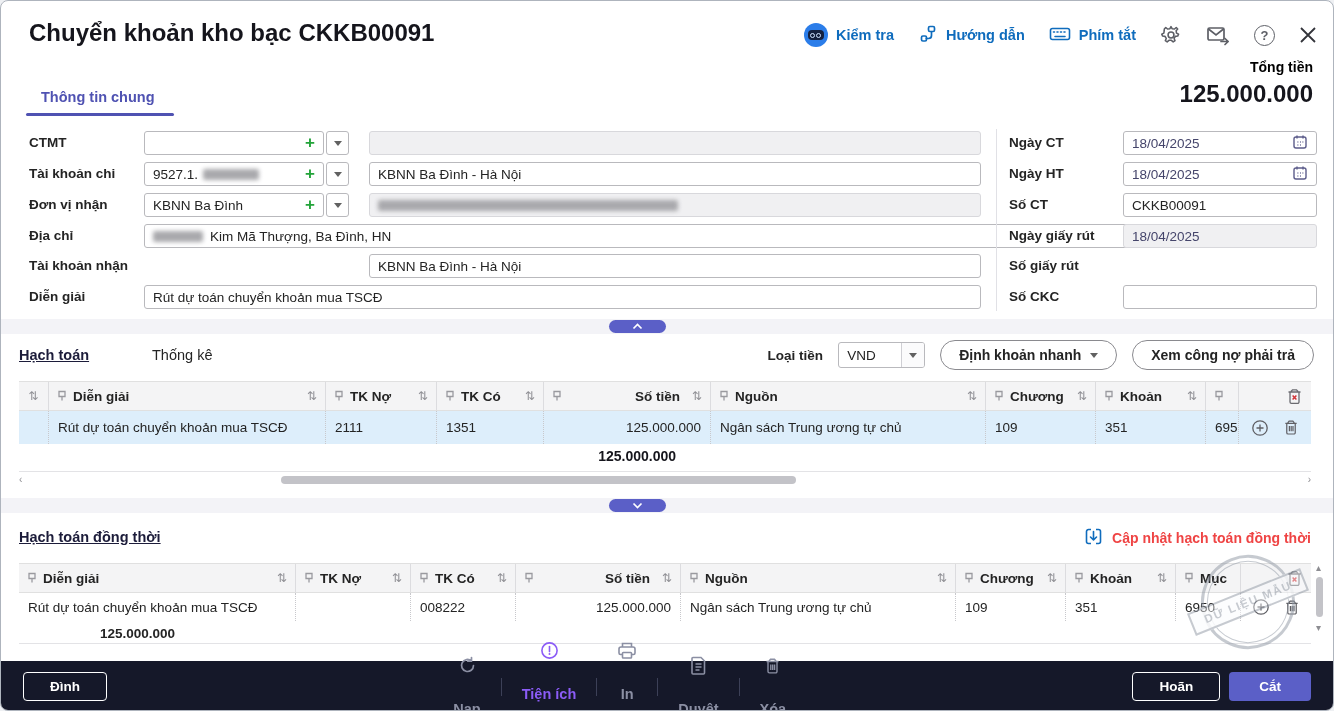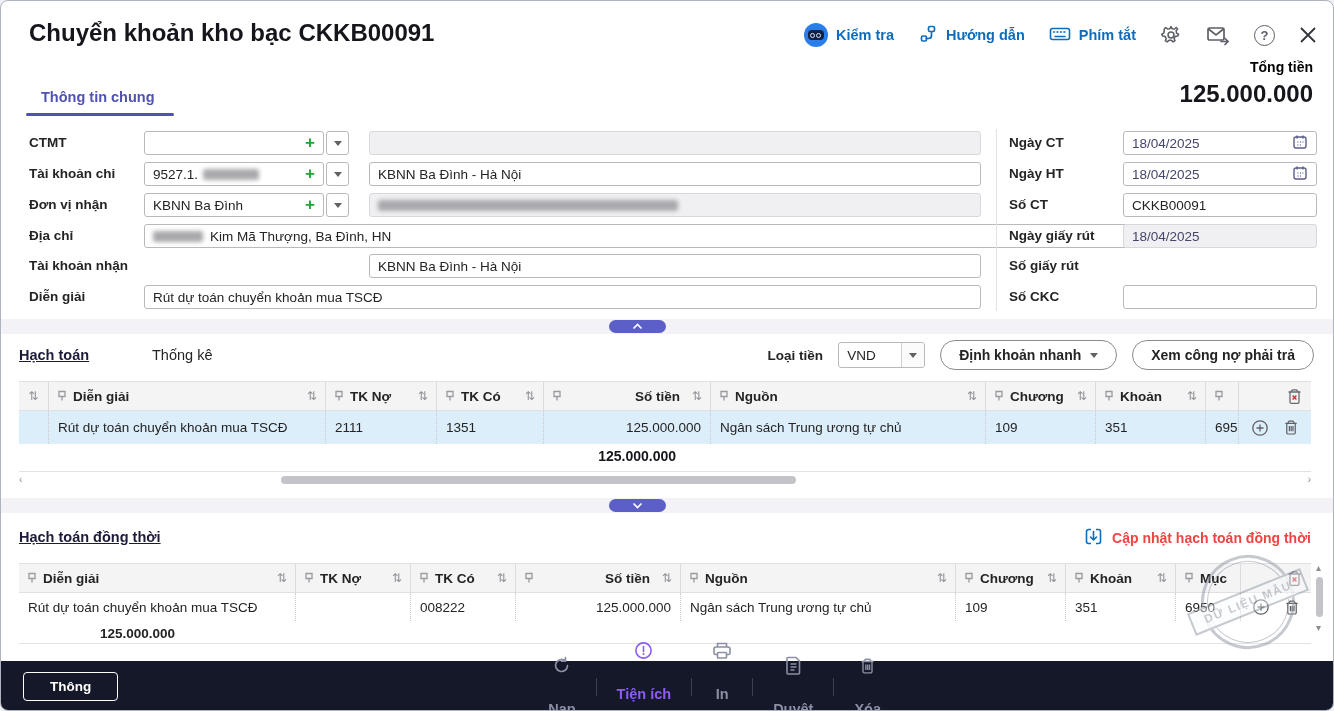--- a/index.html
+++ b/index.html
@@ -501,21 +501,21 @@
     <span class="scr-arr" style="left:1px; top:58px">▾</span>
   </div>
 
   <div class="stamp">
     <div class="c1"></div>
       <div class="c2"></div>
     <div class="band">DỮ LIỆU MẪU</div>
   </div>
 
   <div class="footer">
-    <button class="btn-ghost">Thông</button>
+    <button class="btn-ghost">Đình</button>
 
     <div class="f-center">
       <div class="f-act muted">
         <svg width="19" height="19" viewBox="0 0 19 19" fill="none" stroke="currentColor" stroke-width="1.7">
           <path d="M15.5 9.5 a6 6 0 1 1 -2 -4.5 M13.5 1.5 v3.7 h-3.7" stroke-linecap="round" stroke-linejoin="round"></path>
         </svg>
         <span>Nạp</span>
       </div>
       <div class="f-div"></div>
       <div class="f-act lit">
@@ -545,15 +545,19 @@
       </div>
       <div class="f-div"></div>
       <div class="f-act muted">
         <svg width="17" height="18" viewBox="0 0 17 17" fill="none" stroke="currentColor" stroke-width="1.4">
           <path d="M5 3.5 L6.5 1.8 h4 L12 3.5 M2.5 4 h12 M4 4 v10 a1.4 1.4 0 0 0 1.4 1.4 h6.2 a1.4 1.4 0 0 0 1.4 -1.4 V4 M6.8 7 v5.5 M8.7 7 v5.5 M10.6 7 v5.5"></path>
         </svg>
         <span>Xóa</span>
       </div>
     </div>
 
+    <div class="f-right">
+      <button class="btn-ghost">Hoãn</button>
+      <button class="btn-primary">Cắt</button>
+    </div>
   </div>
 
 </div>
 
 </body></html>

